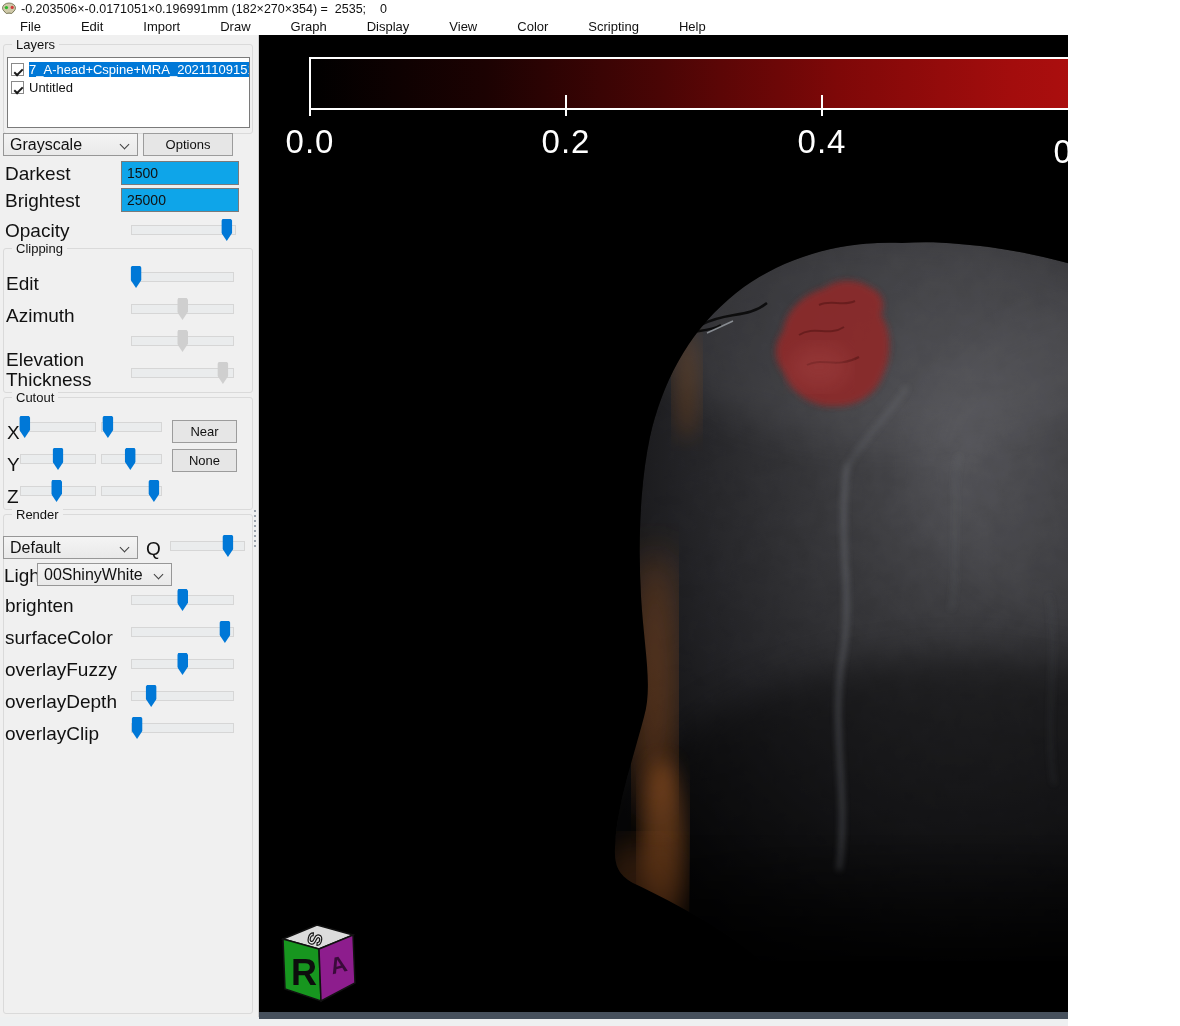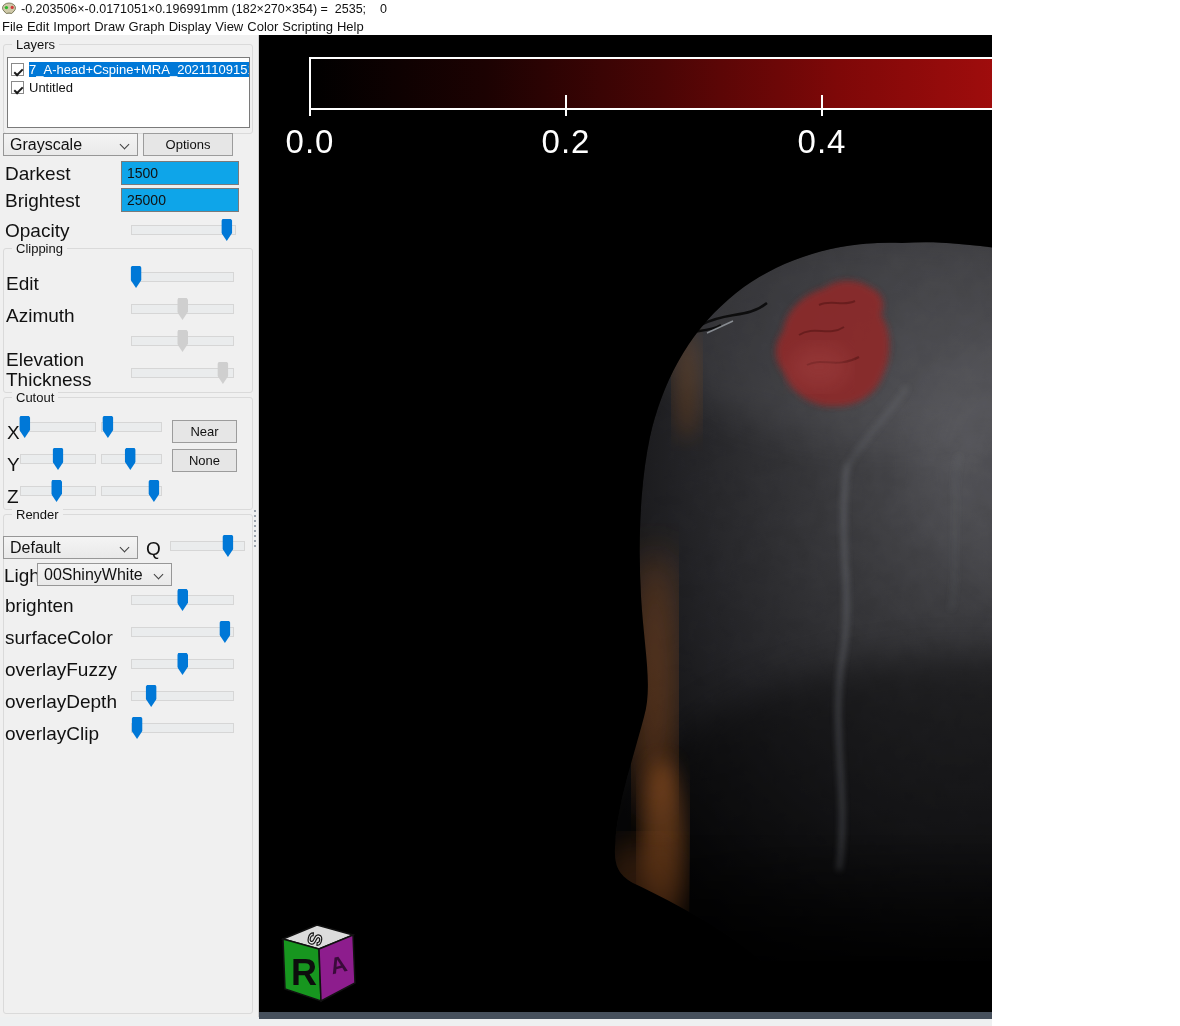--- a/index.html
+++ b/index.html
@@ -1,23 +1,23 @@
 <!DOCTYPE html>
 <html><head>
 <meta charset="utf-8">
 <style>
   * { margin:0; padding:0; box-sizing:border-box; }
   html,body { width:1180px; height:1026px; background:#fff; font-family:"Liberation Sans", sans-serif; }
-  #root { position:relative; width:992px; height:1026px; overflow:hidden; background:#f0f0f0; }
+  #root { position:relative; width:1068px; height:1026px; overflow:hidden; background:#f0f0f0; }
 
   
   .titlebar { position:absolute; left:0; top:0; width:1180px; height:17px; background:#fff; display:flex; align-items:center; gap:4px; padding-left:2px; }
   .title-text { font-size:12.5px; color:#111; white-space:pre; }
   .menubar { position:absolute; left:0; top:17px; width:1180px; height:18px; background:#fff; display:flex; align-items:center; }
-  .menu-item { font-size:13px; color:#111; padding:0 2px; cursor:default; }
+  .menu-item { font-size:13px; color:#111; padding:0 20px; cursor:default; }
 
   
   .sidebar { position:absolute; left:0; top:35px; width:259px; height:982px; background:#f0f0f0; border-right:1px solid #cfcfcf; }
   .lbl { position:absolute; font-size:19px; color:#111; line-height:16px; white-space:nowrap; }
   .groupbox { position:absolute; border:1px solid #dadada; border-radius:3px; }
   .group-label { position:absolute; top:-8px; left:8px; background:#f0f0f0; padding:0 4px; font-size:13px; color:#111; }
 
   .listbox { position:absolute; left:7px; top:22px; width:243px; height:71px; background:#fff; border:1px solid #7a7a7a; padding-top:2px; }
   .list-item { display:flex; align-items:center; height:18px; padding-left:3px; gap:5px; }
   .checkbox { width:13px; height:13px; background:#fff; border:1px solid #8a8a8a; position:relative; flex:0 0 auto; }

